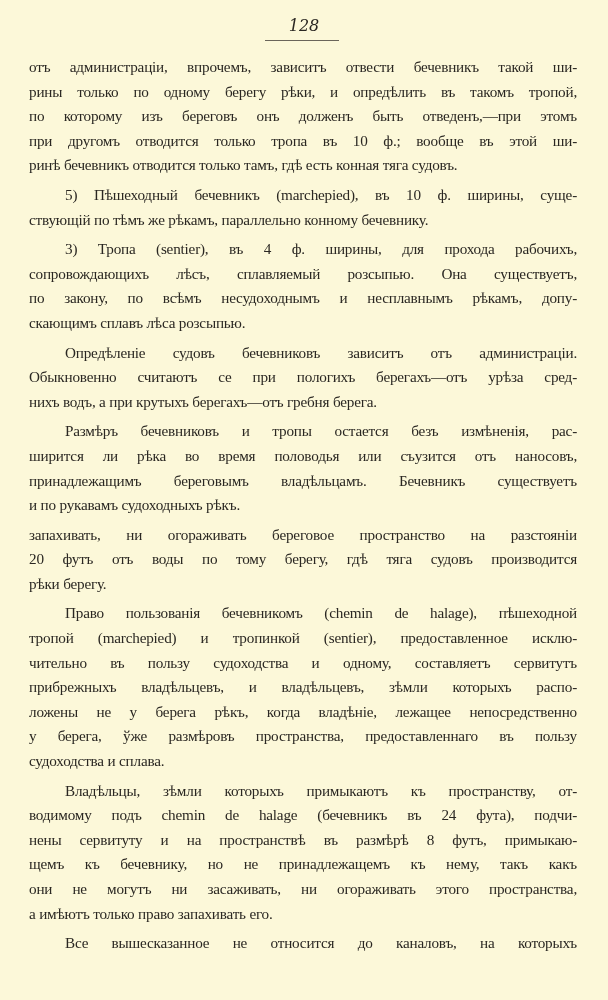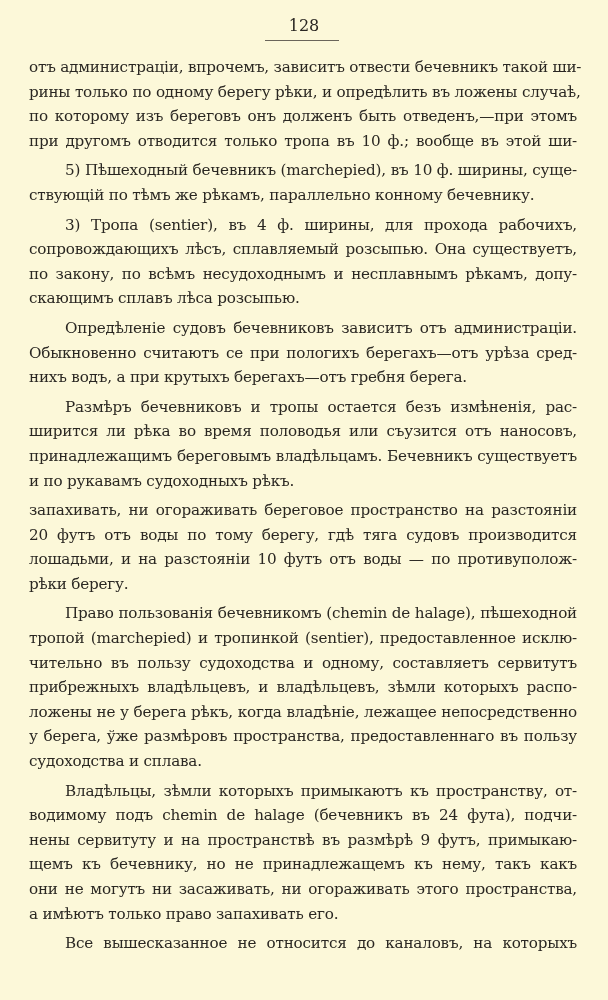--- a/index.html
+++ b/index.html
@@ -5,48 +5,50 @@
   html, body { margin:0; padding:0; }
   body {
     width:608px; height:1000px; overflow:hidden;
     background:#fcf8d9;
     font-family:"DejaVu Serif", serif;
     color:#2a2722;
   }
   .page { position:relative; width:608px; height:1000px; }
   .pagenum {
     position:absolute; top:16px; left:0; width:608px; text-align:center;
-    font-size:16px; color:#2a2722;
+    font-size:16px; color:#2a2722;font-style:italic;
   }
   .rule {
     position:absolute; top:40px; left:265px; width:74px; height:1px;
     background:#6a655a;
   }
   .body { position:absolute; top:55px; left:29px; width:548px; }
   .line {
     height:24.6px; line-height:24.6px; font-size:15.2px;
     white-space:nowrap; text-align:justify; text-align-last:justify;
     letter-spacing:-0.2px;
+    font-family:Liberation Serif, serif;
   }
   .line.last { text-align-last:left; }
   .line.indent { padding-left:36px; }
   .gap { height:5px; }
 </style>
 </head>
 <body>
 
 <div class="page">
   <div class="pagenum">128</div>
   <div class="rule"></div>
   <div class="body" id="body">
       <div>
         <div class="line">отъ администраціи, впрочемъ, зависитъ отвести бечевникъ такой ши-</div>
-        <div class="line">рины только по одному берегу рѣки, и опредѣлить въ ложены случаѣ,</div>
+        <div class="line">рины только по одному берегу рѣки, и опредѣлить въ такомъ тропой,</div>
         <div class="line">по которому изъ береговъ онъ долженъ быть отведенъ,—при этомъ</div>
         <div class="line">при другомъ отводится только тропа въ 10 ф.; вообще въ этой ши-</div>
+        <div class="line last">ринѣ бечевникъ отводится только тамъ, гдѣ есть конная тяга судовъ.</div>
       </div>
       <div class="gap"></div>
       <div>
         <div class="line indent">5) Пѣшеходный бечевникъ (marchepied), въ 10 ф. ширины, суще-</div>
         <div class="line last">ствующій по тѣмъ же рѣкамъ, параллельно конному бечевнику.</div>
       </div>
       <div class="gap"></div>
       <div>
         <div class="line indent">3) Тропа (sentier), въ 4 ф. ширины, для прохода рабочихъ,</div>
         <div class="line">сопровождающихъ лѣсъ, сплавляемый розсыпью. Она существуетъ,</div>
@@ -63,38 +65,37 @@
       <div>
         <div class="line indent">Размѣръ бечевниковъ и тропы остается безъ измѣненія, рас-</div>
         <div class="line">ширится ли рѣка во время половодья или съузится отъ наносовъ,</div>
         <div class="line">принадлежащимъ береговымъ владѣльцамъ. Бечевникъ существуетъ</div>
         <div class="line last">и по рукавамъ судоходныхъ рѣкъ.</div>
       </div>
       <div class="gap"></div>
       <div>
         <div class="line">запахивать, ни огораживать береговое пространство на разстояніи</div>
         <div class="line">20 футъ отъ воды по тому берегу, гдѣ тяга судовъ производится</div>
-        <div class="line">лошадьми, и на разстояніи 10 футъ отъ воды — по противуполож-</div>
         <div class="line last">рѣки берегу.</div>
       </div>
       <div class="gap"></div>
       <div>
         <div class="line indent">Право пользованія бечевникомъ (chemin de halage), пѣшеходной</div>
         <div class="line">тропой (marchepied) и тропинкой (sentier), предоставленное исклю-</div>
         <div class="line">чительно въ пользу судоходства и одному, составляетъ сервитутъ</div>
         <div class="line">прибрежныхъ владѣльцевъ, и владѣльцевъ, зѣмли которыхъ распо-</div>
         <div class="line">ложены не у берега рѣкъ, когда владѣніе, лежащее непосредственно</div>
         <div class="line">у берега, ўже размѣровъ пространства, предоставленнаго въ пользу</div>
         <div class="line last">судоходства и сплава.</div>
       </div>
       <div class="gap"></div>
       <div>
         <div class="line indent">Владѣльцы, зѣмли которыхъ примыкаютъ къ пространству, от-</div>
         <div class="line">водимому подъ chemin de halage (бечевникъ въ 24 фута), подчи-</div>
-        <div class="line">нены сервитуту и на пространствѣ въ размѣрѣ 9 футъ, примыкаю-</div>
+        <div class="line">нены сервитуту и на пространствѣ въ размѣрѣ 8 футъ, примыкаю-</div>
         <div class="line">щемъ къ бечевнику, но не принадлежащемъ къ нему, такъ какъ</div>
         <div class="line">они не могутъ ни засаживать, ни огораживать этого пространства,</div>
         <div class="line last">а имѣютъ только право запахивать его.</div>
       </div>
       <div class="gap"></div>
       <div>
         <div class="line indent">Все вышесказанное не относится до каналовъ, на которыхъ</div>
       </div>
     </div>
 </div>

